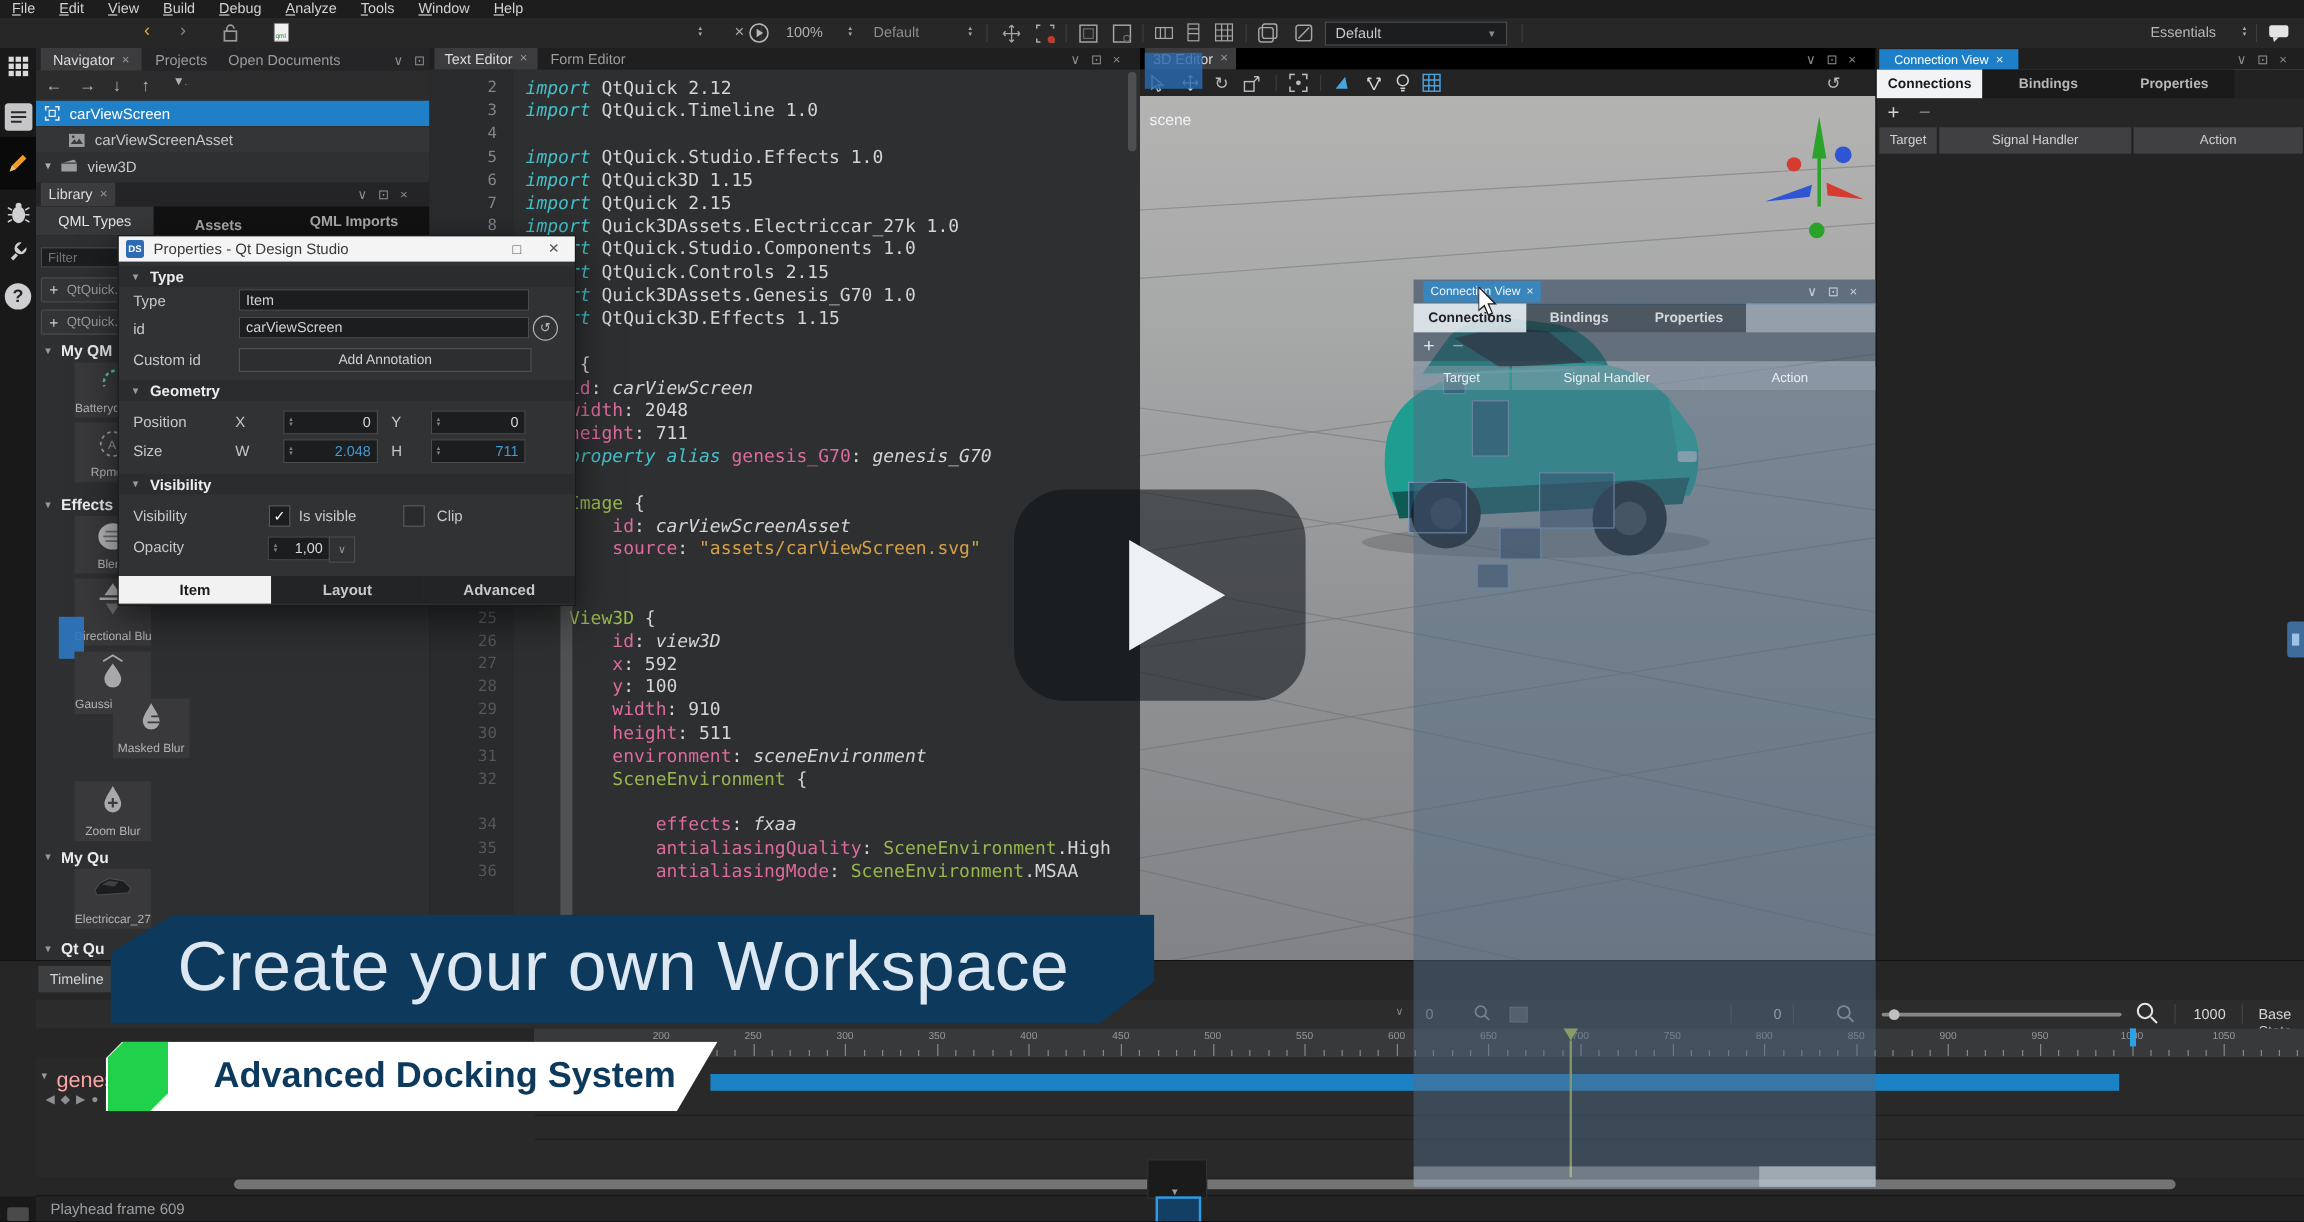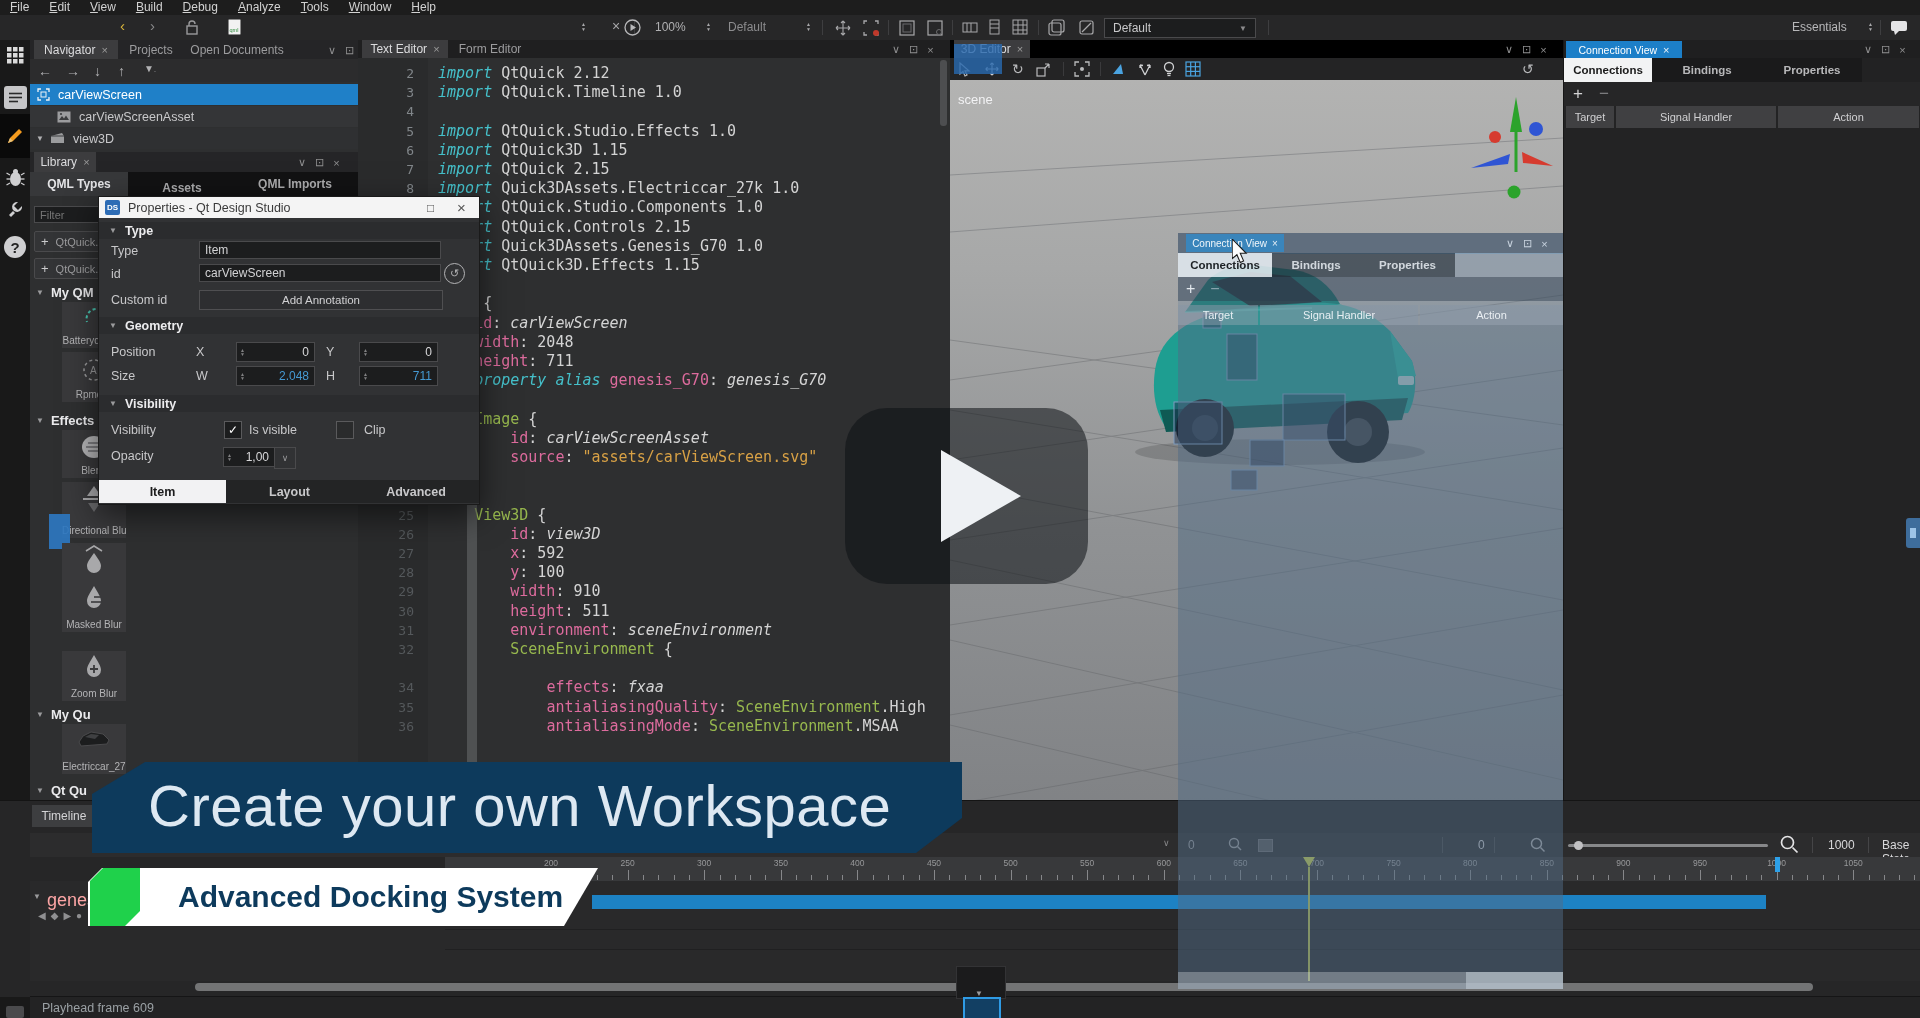--- a/index.html
+++ b/index.html
@@ -259,21 +259,21 @@
         <span>Library</span>
           <span class="tabx">×</span>
       </div>
       <div class="ab corner-icons" style="left:268px;top:4px;">
         <span>∨</span>
           <span>⊡</span>
           <span>×</span>
       </div>
     </div>
     <div class="ab" style="left:0;top:20px;width:328px;height:24px;background:#121213;">
-      <div class="ab cc" style="left:0;top:0;width:98px;height:24px;background:#37383a;color:#e4e4e6;font-weight:bold;font-size:12px;">
+      <div class="ab cc" style="left:0;top:0;width:98px;height:24px;background:#37383a;color:#e4e4e6;font-weight:normal;font-size:12px;">
           <span>QML Types</span>
         </div>
       <div class="ab cc" style="left:100px;top:0;width:104px;height:32px;color:#ababad;font-weight:bold;font-size:12px;">
           <span>Assets</span>
         </div>
       <div class="ab cc" style="left:206px;top:0;width:118px;height:24px;color:#ababad;font-weight:bold;font-size:12px;">
           <span>QML Imports</span>
         </div>
     </div>
     <input class="ab well" style="left: 4px; top: 54px; width: 310px; height: 15px; outline: none; padding: 0px 5px; color: rgb(208, 208, 210); font-size: 11px;" placeholder="Filter">
@@ -328,21 +328,21 @@
       <div class="lbl">Directional Blu</div>
     </div>
     <div class="ab" style="left:19px;top:362px;width:21px;height:35px;background:#2e77c0;opacity:.92;"></div>
     <div class="tile" style="top:391px;height:52px;">
       <svg width="26" height="30" viewBox="0 0 26 30" style="position:absolute;left:19px;top:2px;">
         <path d="M13,8 C9,14 6,17 6,21 a7,7 0 0 0 14,0 C20,17 17,14 13,8 Z" fill="#a8a8aa"></path>
         <path d="M5,6 L13,1 L21,6" fill="none" stroke="#a8a8aa" stroke-width="1.5"></path>
       </svg>
       <div class="lbl">Gaussian Blur</div>
     </div>
-    <div class="tile" style="top:430px;height:50px;">
+    <div class="tile" style="top:430px;height:50px;margin-left:32px;">
       <svg width="24" height="28" viewBox="0 0 24 28" style="position:absolute;left:20px;top:2px;">
         <path d="M12,2 C8,9 5,13 5,17 a7,7 0 0 0 14,0 C19,13 16,9 12,2 Z" fill="#a8a8aa"></path>
         <g stroke="#3a3a3c" stroke-width="1.6">
             <line x1="12" y1="13" x2="19" y2="13"></line>
             <line x1="9" y1="18" x2="19" y2="18"></line>
           </g>
       </svg>
       <div class="lbl">Masked Blur</div>
     </div>
     <div class="tile" style="top:499px;height:50px;">

